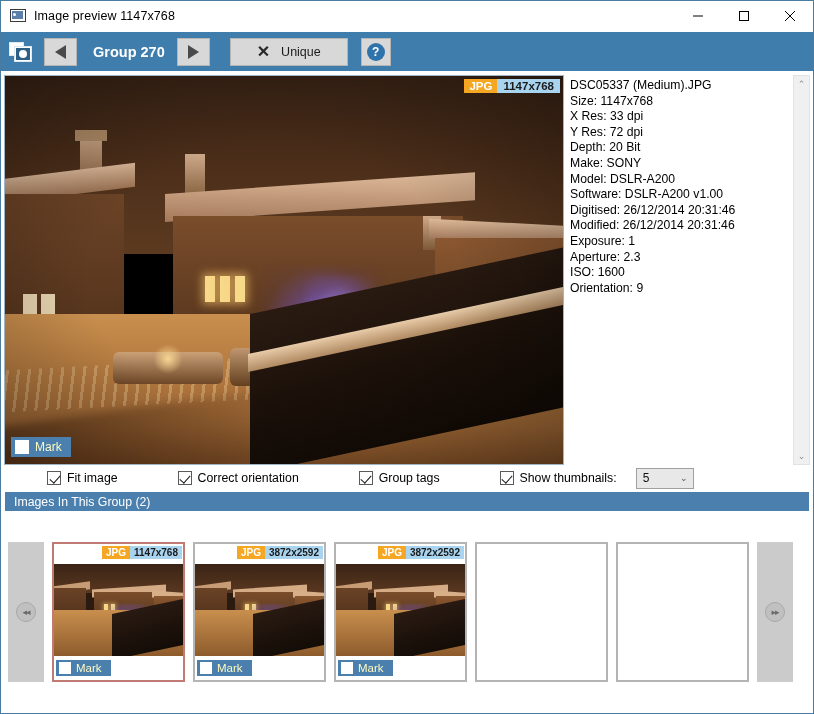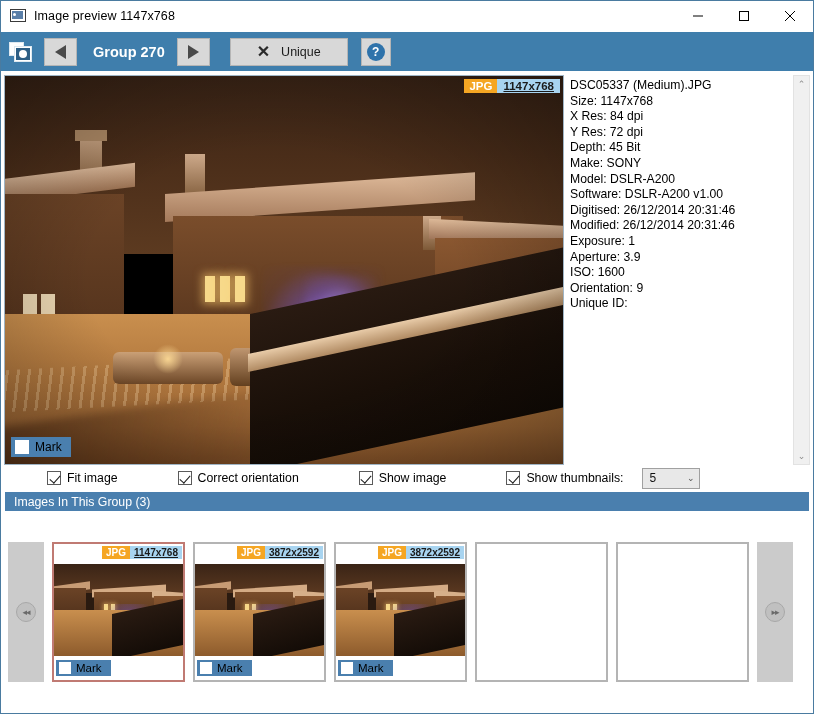--- a/index.html
+++ b/index.html
@@ -244,32 +244,32 @@
   .scene-vig {
     position: absolute; inset: 0;
     background: radial-gradient(ellipse at 48% 52%, transparent 45%, rgba(0,0,0,0.34) 100%);
   }
 
   .badge-row {
     position: absolute; top: 3px; right: 3px;
     display: flex; z-index: 6; font-size: 11.5px; font-weight: bold;
   }
   .badge-fmt { background: #f5a623; color: #ffffff; padding: 1px 5px; }
-  .badge-dim { background: #a8d4f0; color: #1a1a1a; padding: 1px 6px; text-decoration: underline; }
+  .badge-dim { background: #a8d4f0; color: #1a1a1a; padding: 1px 6px; }
 
   .mark-chip {
     position: absolute; left: 6px; bottom: 7px; z-index: 6;
     background: #4a7fae; display: flex; align-items: center;
     padding: 3px 9px 3px 4px; gap: 6px;
   }
   .mark-box {
     width: 14px; height: 14px; background: #ffffff; border: 1px solid #ffffff;
     flex: 0 0 14px;
   }
-  .mark-label { color: #000000; font-size: 12px; }
+  .mark-label { color: #fef9c3; font-size: 12px; }
 
   
   .meta-pane {
     flex: 1 1 auto; display: flex;
     padding-left: 6px;
   }
   .meta-list {
     flex: 1 1 auto; padding-top: 3px;
     font-size: 12.2px; line-height: 15.6px; color: #000;
     white-space: nowrap; overflow: hidden;
@@ -506,65 +506,64 @@
         <div class="mark-chip">
           <span class="mark-box"></span>
           <span class="mark-label">Mark</span>
         </div>
       </div>
 
       <div class="meta-pane">
         <div class="meta-list">
           <div>DSC05337 (Medium).JPG</div>
           <div>Size: 1147x768</div>
-          <div>X Res: 84 dpi</div>
+          <div>X Res: 33 dpi</div>
           <div>Y Res: 72 dpi</div>
-          <div>Depth: 45 Bit</div>
+          <div>Depth: 20 Bit</div>
           <div>Make: SONY</div>
           <div>Model: DSLR-A200</div>
           <div>Software: DSLR-A200 v1.00</div>
           <div>Digitised: 26/12/2014 20:31:46</div>
           <div>Modified: 26/12/2014 20:31:46</div>
           <div>Exposure: 1</div>
-          <div>Aperture: 3.9</div>
+          <div>Aperture: 2.3</div>
           <div>ISO: 1600</div>
           <div>Orientation: 9</div>
-          <div>Unique ID:</div>
         </div>
         <div class="scrollbar">
           <div class="sb-arrow">⌃</div>
           <div class="sb-arrow">⌄</div>
         </div>
       </div>
     </div>
 
     <div class="options">
       <div class="opt">
         <span class="cb on"></span>
         <span class="opt-label">Fit image</span>
       </div>
       <div class="opt">
         <span class="cb on"></span>
         <span class="opt-label">Correct orientation</span>
       </div>
       <div class="opt">
         <span class="cb on"></span>
-        <span class="opt-label">Show image</span>
+        <span class="opt-label">Group tags</span>
       </div>
       <div class="opt">
         <span class="cb on"></span>
         <span class="opt-label">Show thumbnails:</span>
       </div>
       <div class="dropdown">
         <span>5</span>
         <span class="dd-caret">⌄</span>
       </div>
     </div>
 
-    <div class="group-header">Images In This Group (3)</div>
+    <div class="group-header">Images In This Group (2)</div>
 
     <div class="strip">
       <div class="scroll-pad">
         <div class="scroll-knob">◂◂</div>
       </div>
 
       <div class="thumb selected">
         <div class="thumb-head">
           <div class="thumb-badges">
             <span class="badge-fmt">JPG</span>

